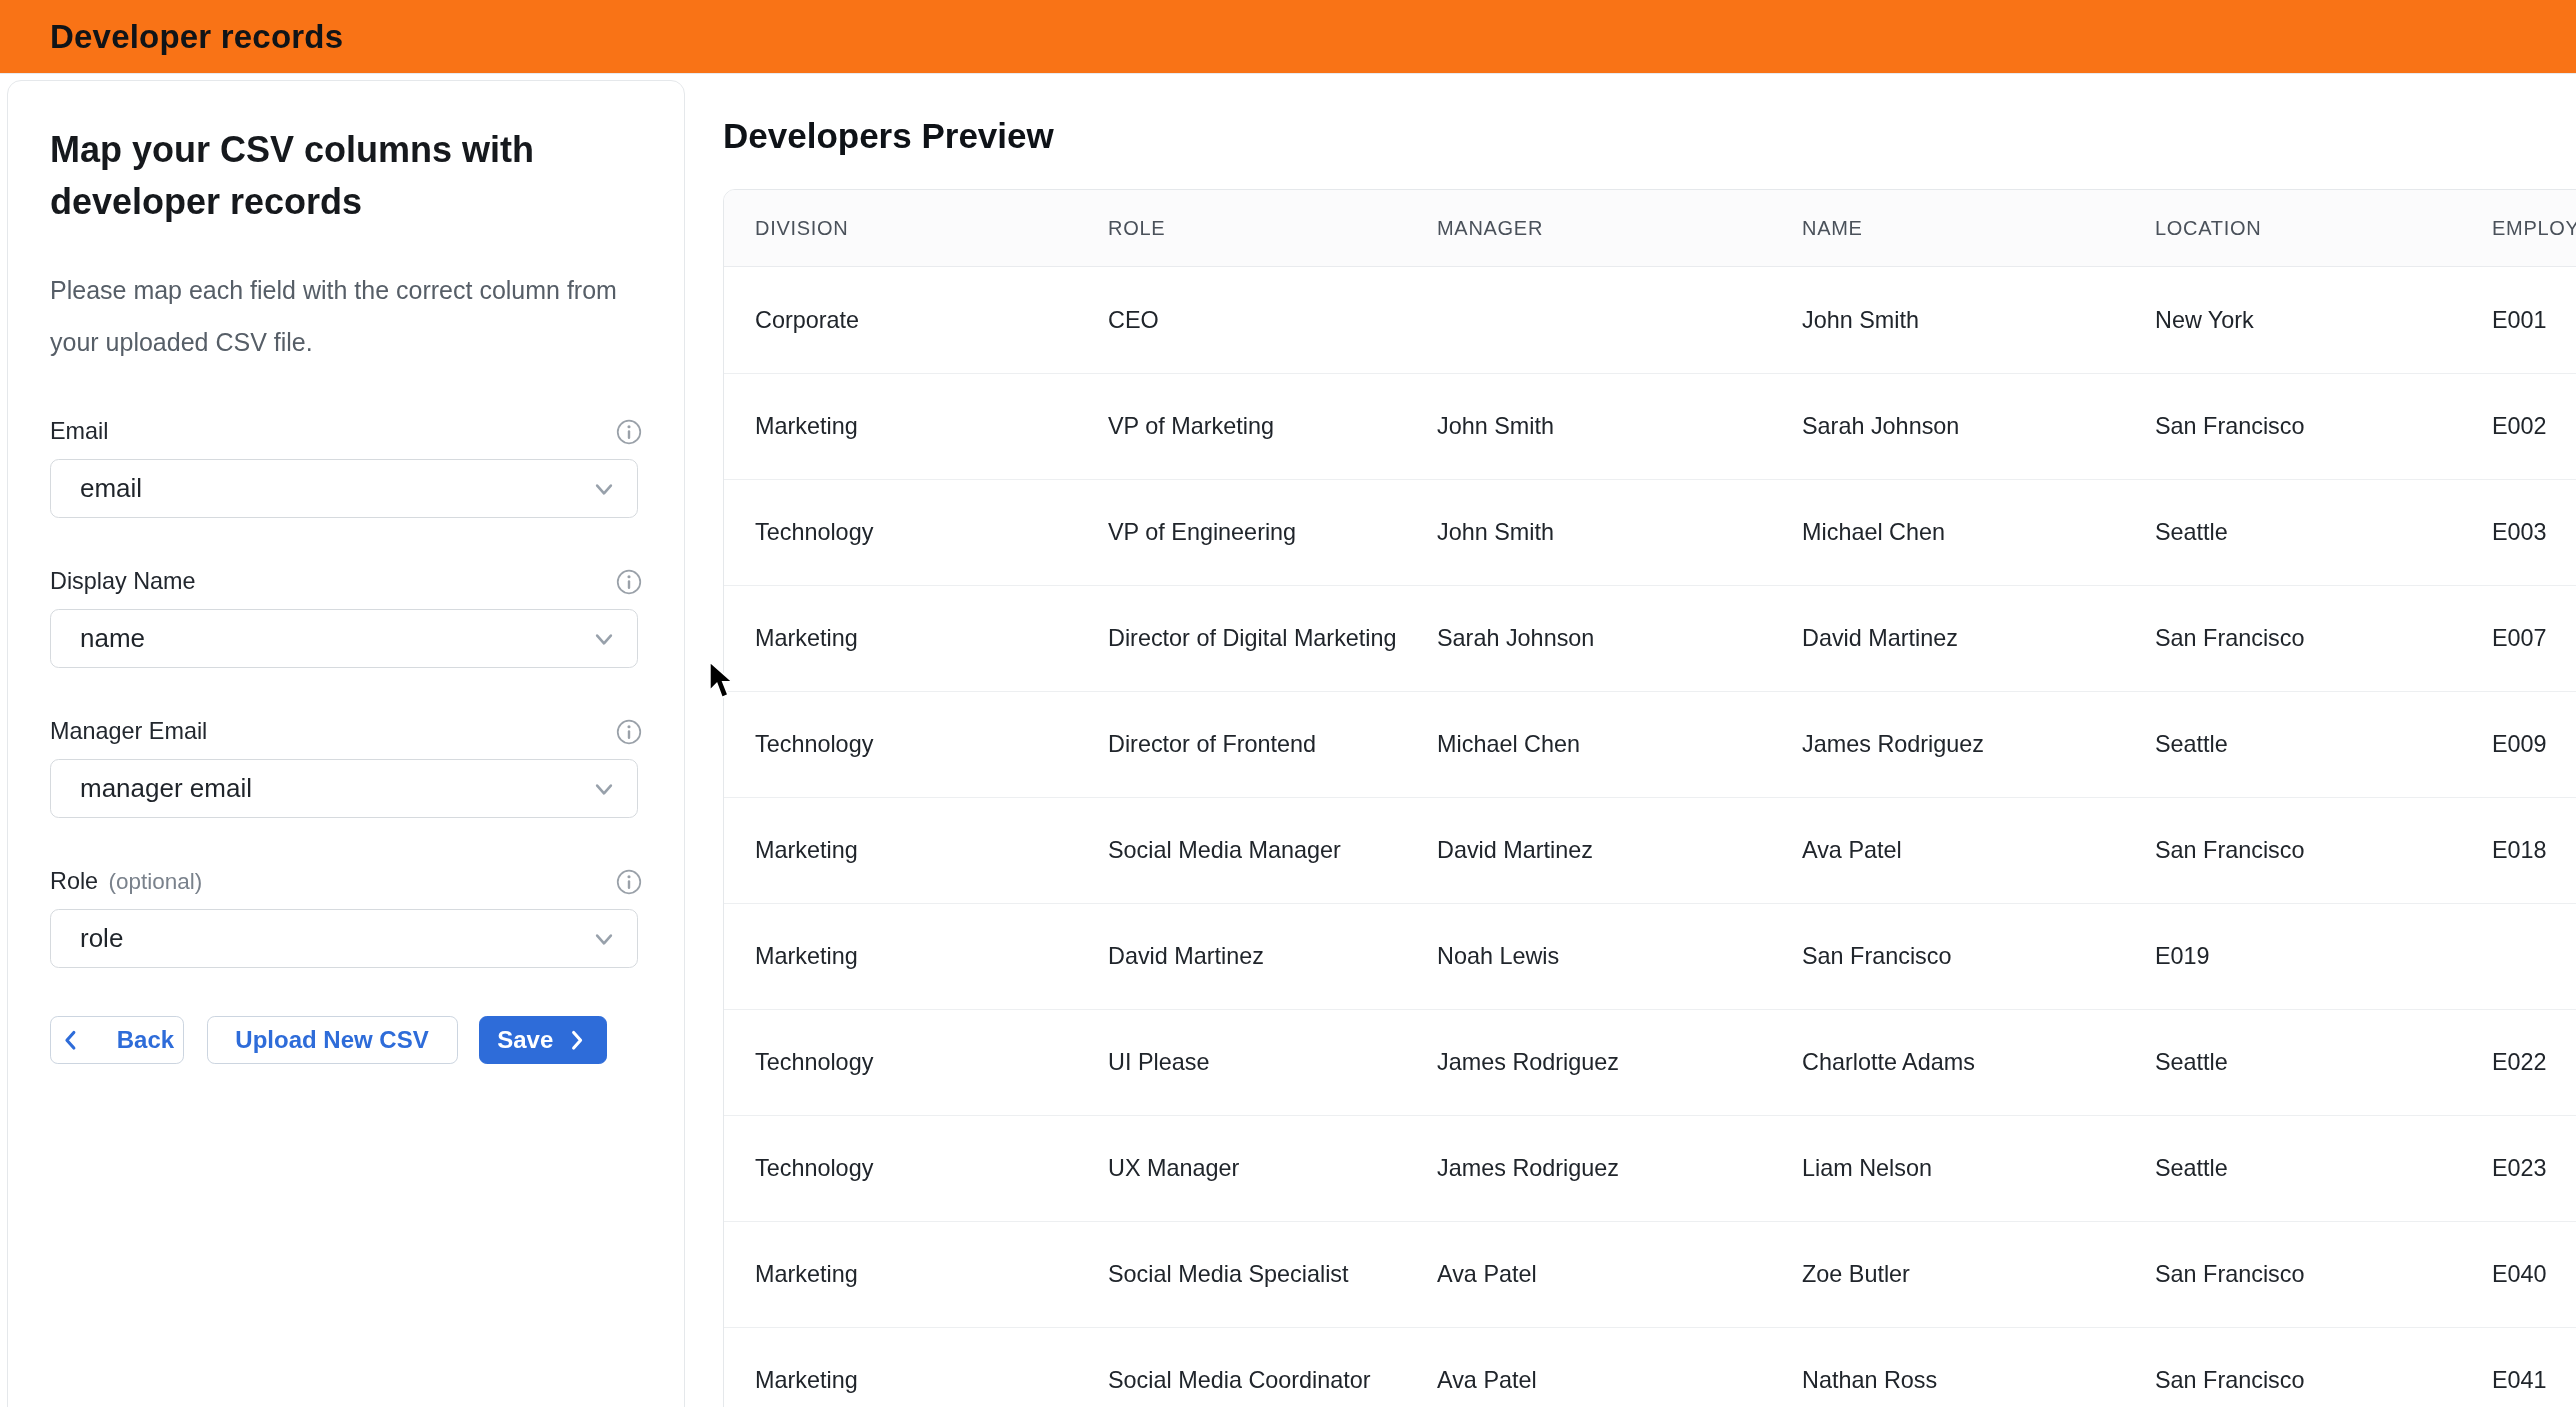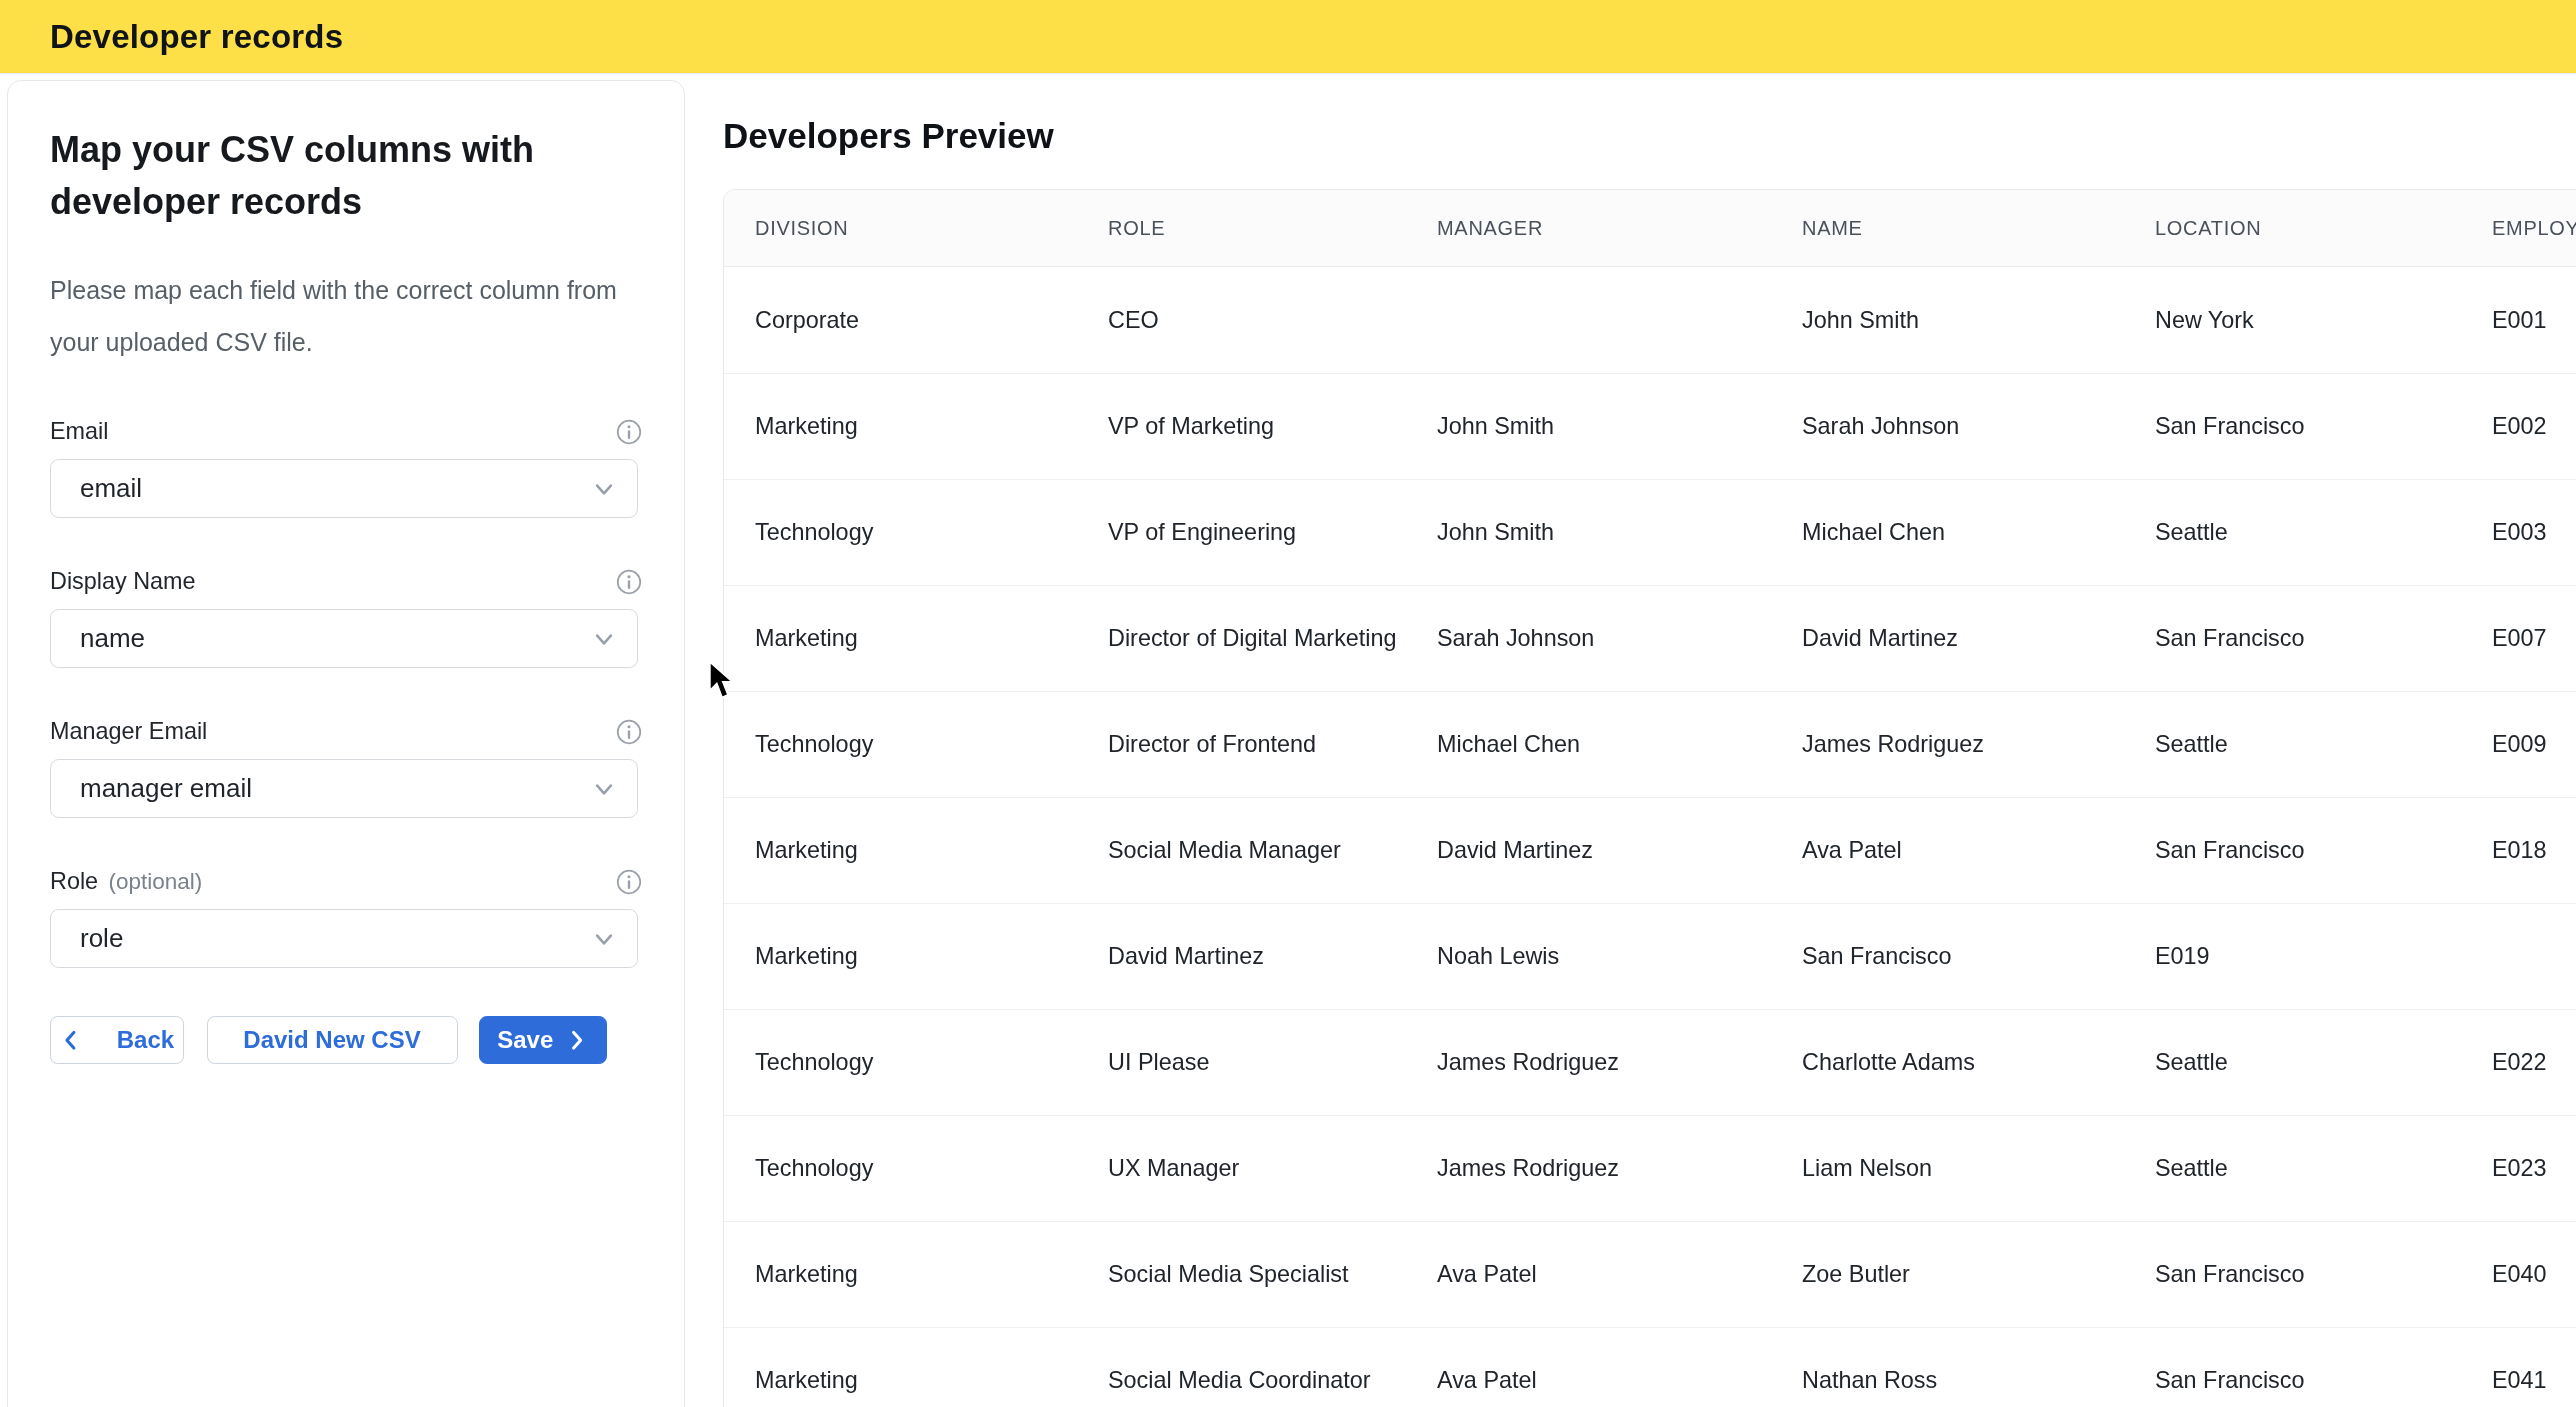--- a/index.html
+++ b/index.html
@@ -2,21 +2,21 @@
 <html style="--accent: #2e6cd9;font-size:14px"><head>
 <meta charset="utf-8">
 <style>
   * { margin:0; padding:0; box-sizing:border-box; }
   html,body { width:2576px; height:1407px; overflow:hidden; background:#ffffff;
               font-family:"Liberation Sans", sans-serif; }
   :root { --accent:#2e6cd9; }
 
   
   .topbar { position:absolute; left:0; top:0; width:2576px; height:74px;
-            background:#fde047; border-bottom:1.7px solid #e8eaed; display:flex; align-items:center; }
+            background:#f97316; border-bottom:1.7px solid #e8eaed; display:flex; align-items:center; }
   .topbar h1 { font-size:33px; font-weight:700; color:#101418; margin-left:50px; letter-spacing:0.2px; }
 
   
   .map-card { position:absolute; left:7px; top:80px; width:678px; height:1349px;
               background:#fff; border:1.7px solid #e5e8eb; border-radius:14px 14px 0 0;
               padding:0 42px; }
   .panel-title { margin-top:43px; font-size:36px; line-height:52px; font-weight:700; color:#16191d; }
   .panel-desc  { margin-top:36px; font-size:25px; line-height:52px; color:#565e67; width:571px; }
 
   .field { margin-top:50px; }
@@ -141,21 +141,21 @@
   </div>
 
   <div class="btn-row">
     <div class="btn btn-outline btn-back">
       <svg viewBox="0 0 26 26" fill="none">
         <polyline points="16,4 8,13 16,22" stroke="#2e6cd9" stroke-width="3.6" stroke-linecap="round" stroke-linejoin="round"></polyline>
       </svg>
       <span>Back</span>
     </div>
     <div class="btn btn-outline btn-upload">
-      <span>David New CSV</span>
+      <span>Upload New CSV</span>
     </div>
     <div class="btn btn-fill btn-save">
       <span>Save</span>
       <svg viewBox="0 0 26 26" fill="none">
         <polyline points="10,4 18,13 10,22" stroke="#ffffff" stroke-width="3.6" stroke-linecap="round" stroke-linejoin="round"></polyline>
       </svg>
     </div>
   </div>
 </div>
 

